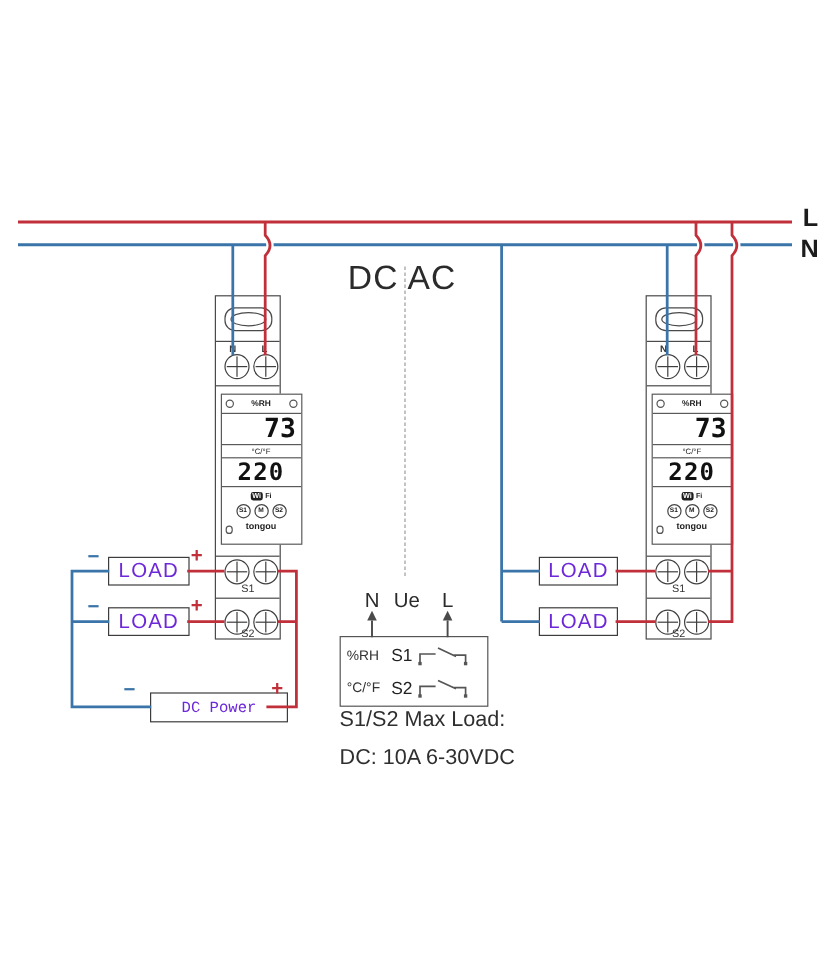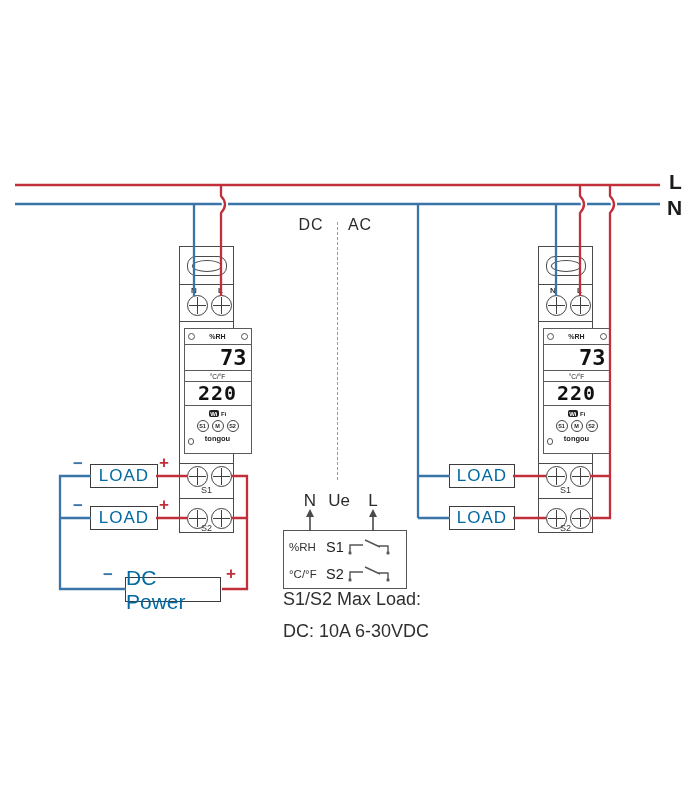--- a/index.html
+++ b/index.html
@@ -5,21 +5,21 @@
   html,body{margin:0;padding:0;background:#fff;}
   .stage{position:relative;width:700px;height:800px;background:#fff;overflow:hidden;
          font-family:"Liberation Sans",sans-serif;color:#222;}
   .overlay{position:absolute;left:0;top:0;pointer-events:none;}
   .overlay path{fill:none;stroke-linecap:butt;stroke-linejoin:miter;}
 
   
   .bus-label{position:absolute;font-size:21px;font-weight:700;color:#1c1c1c;}
 
   
-  .zone-label{position:absolute;font-size:16px;color:#2b2b2b;transform:translateX(-50%);letter-spacing:1px;}
+  .zone-label{position:absolute;font-size:28px;color:#2b2b2b;transform:translateX(-50%);letter-spacing:1px;}
   .dcac-divider{position:absolute;width:0;border-left:1.4px dashed #9c9c9c;}
 
   
   .device{position:absolute;width:55px;height:287px;border:1.6px solid #4a4a4a;background:#fff;box-sizing:border-box;}
   .dsec{position:absolute;left:0;right:0;border-bottom:1.4px solid #4a4a4a;}
   .clip{position:absolute;left:50%;top:9px;transform:translateX(-50%);width:38px;height:18px;
         border:1.4px solid #4a4a4a;border-radius:9px;background:#fff;}
   .clip-inner{position:absolute;left:4px;top:3px;right:4px;bottom:3px;border:1.2px solid #4a4a4a;border-radius:50%;}
   .tlabel{position:absolute;font-size:8px;font-weight:700;color:#333;}
   .screw{position:absolute;width:19px;height:19px;border:1.6px solid #3f3f3f;border-radius:50%;background:#fff;}
@@ -45,23 +45,23 @@
   .wifi-fi{font-size:6px;font-weight:700;color:#222;}
   .btn-row{display:flex;align-items:center;justify-content:center;gap:3px;margin-top:3px;}
   .pbtn{width:12px;height:12px;border:1.2px solid #444;border-radius:50%;display:flex;align-items:center;
         justify-content:center;font-size:5.5px;font-weight:700;color:#222;box-sizing:border-box;}
   .brand-row{position:relative;margin-top:2px;height:12px;}
   .brand-led{position:absolute;left:3px;top:4px;width:4.5px;height:4.5px;border:1px solid #555;border-radius:50%;}
   .brand-txt{position:absolute;left:0;right:0;text-align:center;font-size:7.5px;font-weight:700;color:#222;}
 
   
   .box{position:absolute;border:1.6px solid #3c3c3c;background:#fff;display:flex;align-items:center;
-       justify-content:center;box-sizing:border-box;color:#0369a1;}
+       justify-content:center;box-sizing:border-box;color:#6d28d9;}
   .load-box{width:68px;height:24px;font-size:17px;letter-spacing:1px;}
-  .dc-box{width:96px;height:25px;font-size:21px;}
+  .dc-box{width:115px;height:25px;font-size:13px;font-family:Liberation Mono, monospace;}
   .sgn{position:absolute;font-size:17px;font-weight:700;}
   .sgn.minus{color:#3a74a8;}
   .sgn.plus{color:#c1303a;}
 
   
   .pin-label{position:absolute;font-size:17px;color:#2b2b2b;transform:translateX(-50%);}
   .spec-box{position:absolute;left:283px;top:530px;width:124px;height:59px;border:1.6px solid #555;
             background:#fff;box-sizing:border-box;}
   .spec-row{position:absolute;left:5px;right:2px;height:26px;display:flex;align-items:center;}
   .spec-lbl{font-size:11.5px;color:#333;width:36px;}

